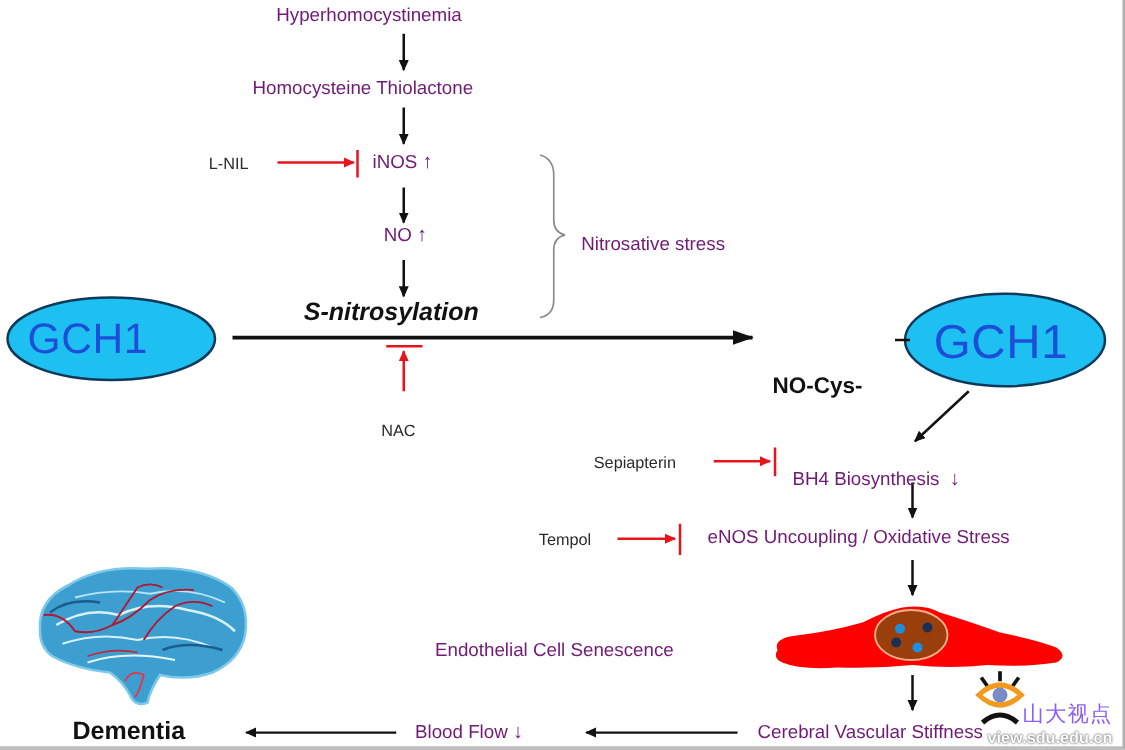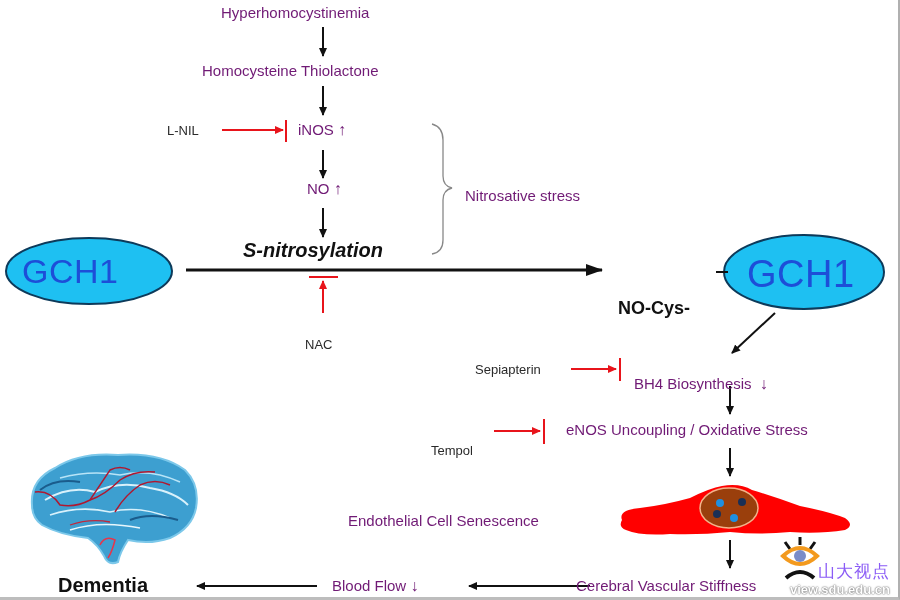--- a/index.html
+++ b/index.html
@@ -125,26 +125,26 @@
 <div class="t gch-label" style="left:22px; top:254px;">GCH1</div>
 <div class="t bold-big" style="left:618px; top:262px; font-size:18px;margin-top:37px;">NO-Cys-</div>
 <div class="t gch-label" style="left:747px; top:255px; font-size:38px;">GCH1</div>
 
 <div class="t small" style="left:475px; top:363px;">Sepiapterin</div>
 <div class="t node" style="left:634px; top:360px;margin-top:16px;">
   <span>BH4 Biosynthesis</span>
   <span style="font-size:16px; font-weight:bold; margin-left:4px;">↓</span>
 </div>
 
-<div class="t small" style="left:431px; top:444px;">Tempol</div>
+<div class="t small" style="left:431px; top:425px;">Tempol</div>
 <div class="t node" style="left:566px; top:422px;text-align:center;">eNOS Uncoupling / Oxidative Stress</div>
 
 <div class="t node" style="left:348px; top:513px;">Endothelial Cell Senescence</div>
 
 <div class="t bold-big" style="left:58px; top:575px;">Dementia</div>
 <div class="t node" style="left:332px; top:578px;">
   <span>Blood Flow</span>
   <span style="font-size:16px; font-weight:bold;">↓</span>
 </div>
-<div class="t node" style="left:576px; top:578px;">Cerebral Vascular Stiffness</div>
+<div class="t node" style="left:606px; top:578px;">Cerebral Vascular Stiffness</div>
 
 <div class="t wm-cn" style="left:818px; top:563px;">山大视点</div>
 <div class="t wm-url" style="left:790px; top:583px;">view.sdu.edu.cn</div>
 
 </body></html>

